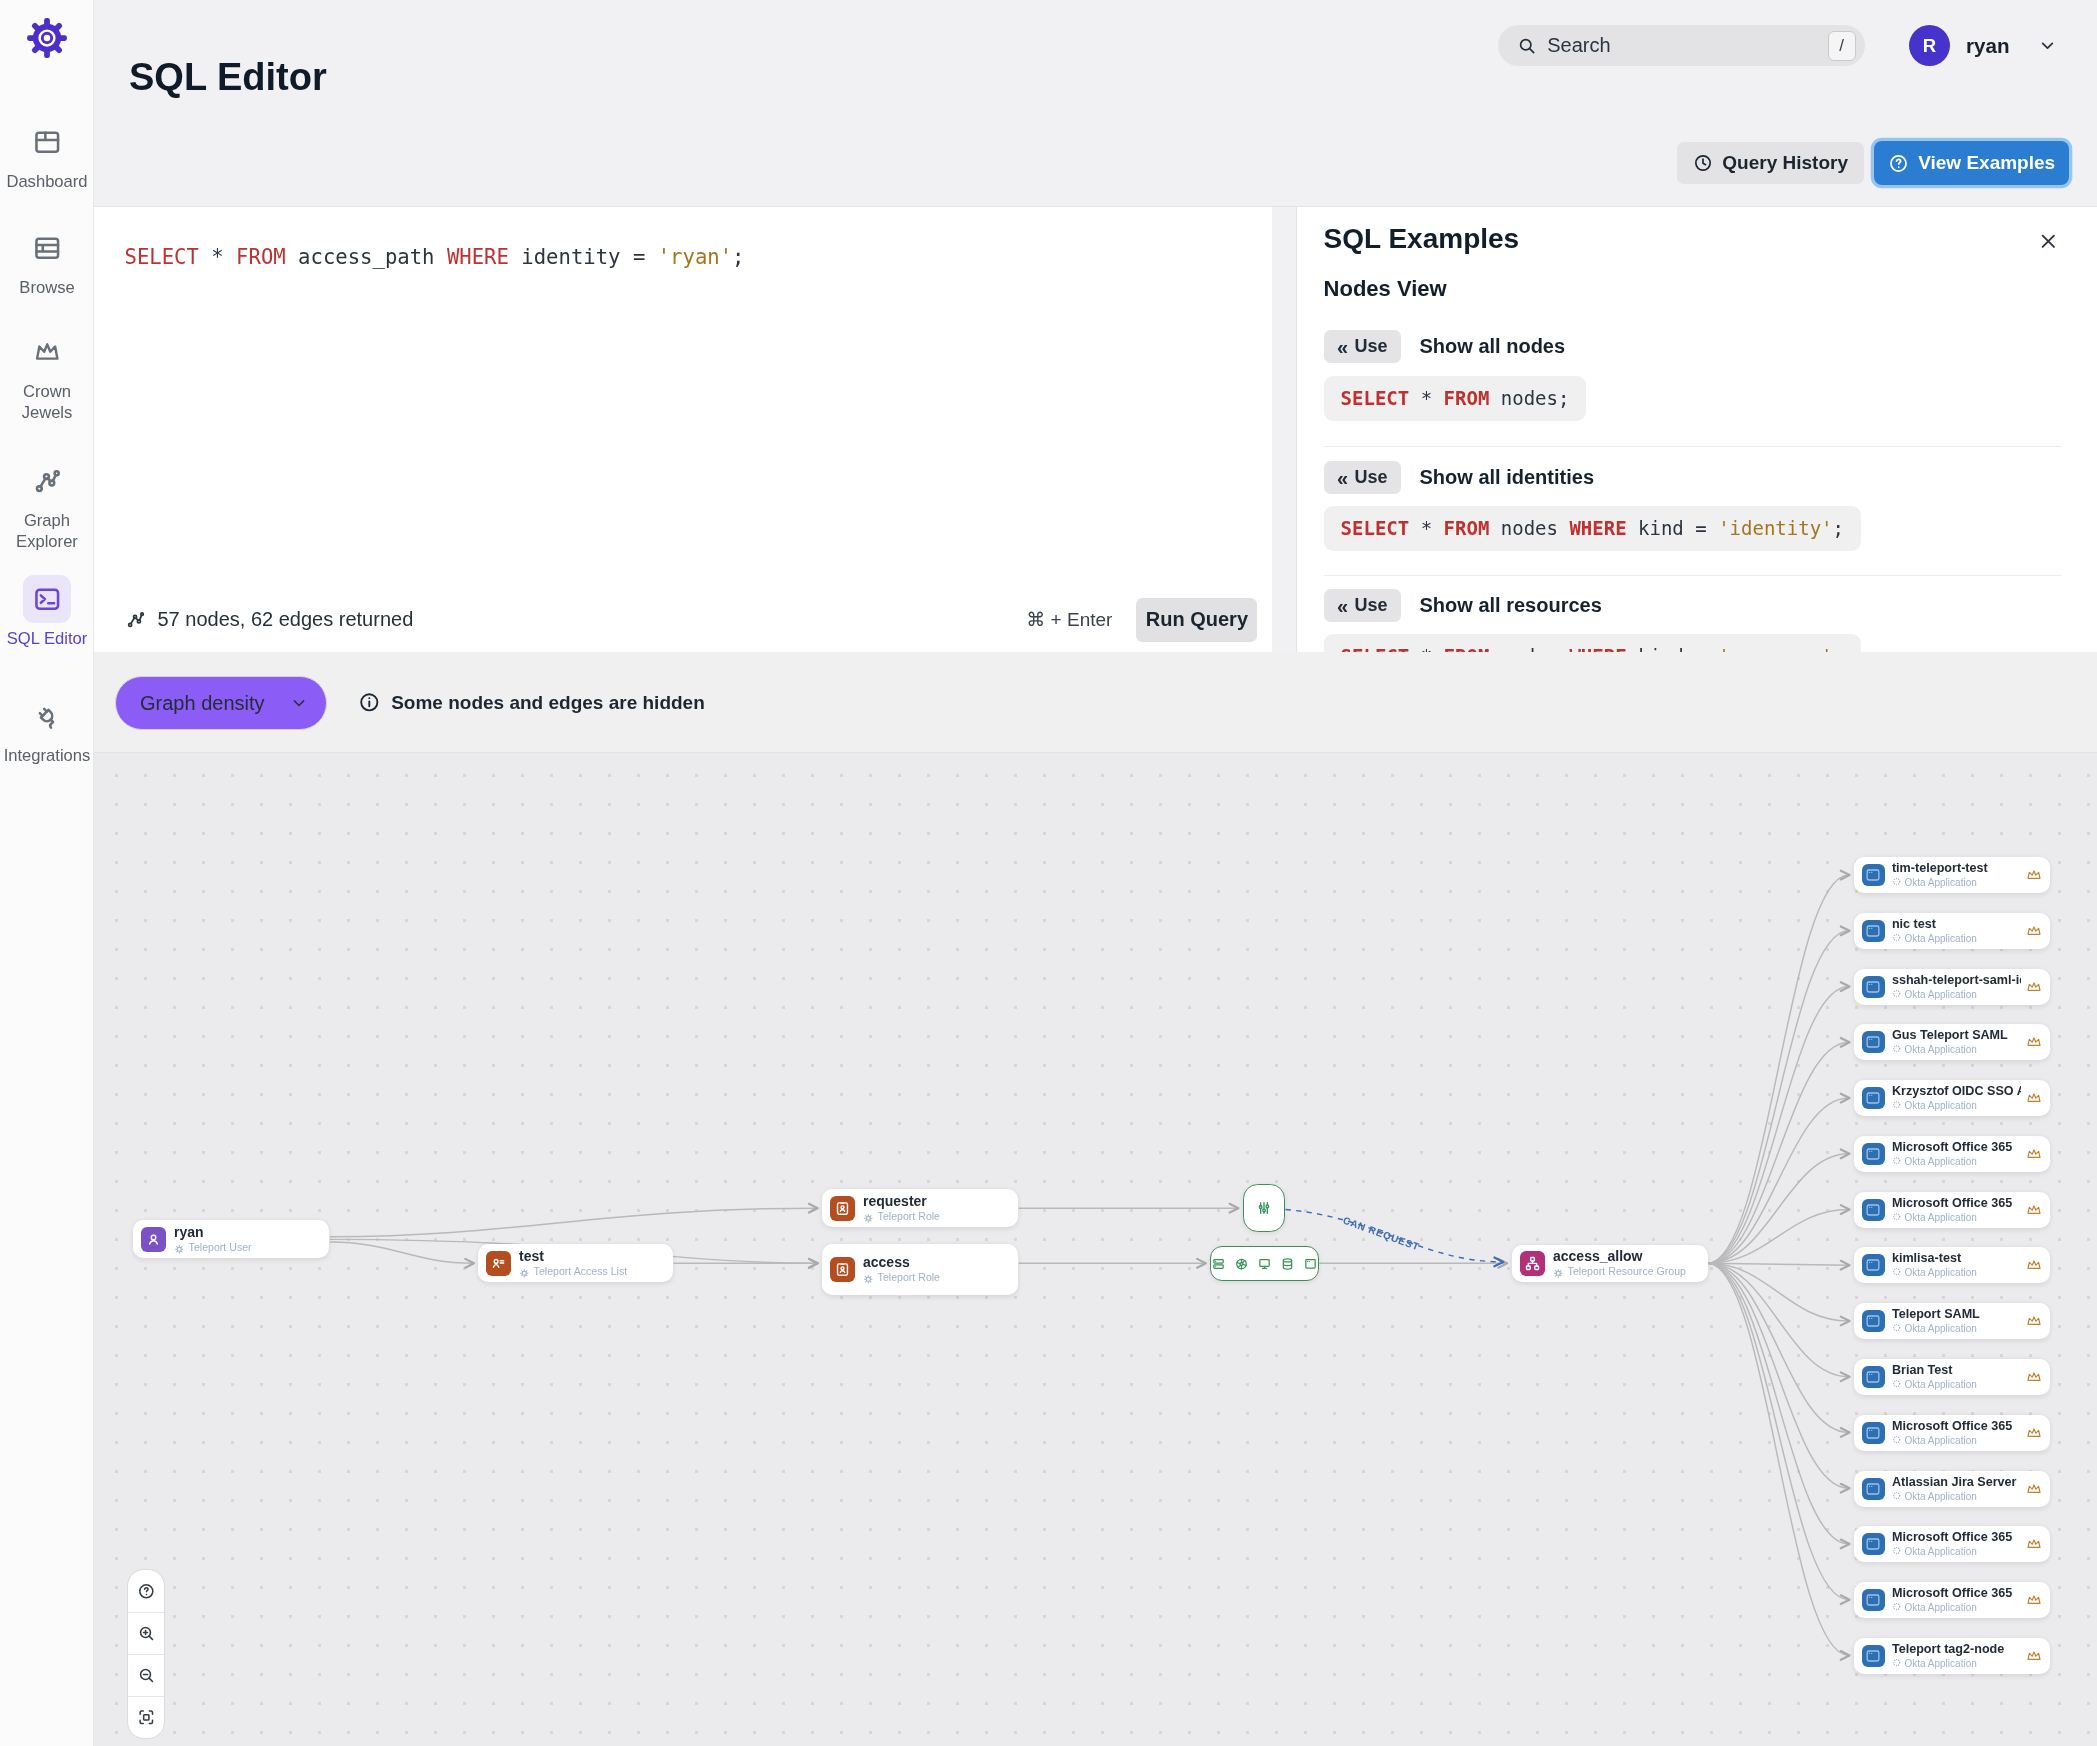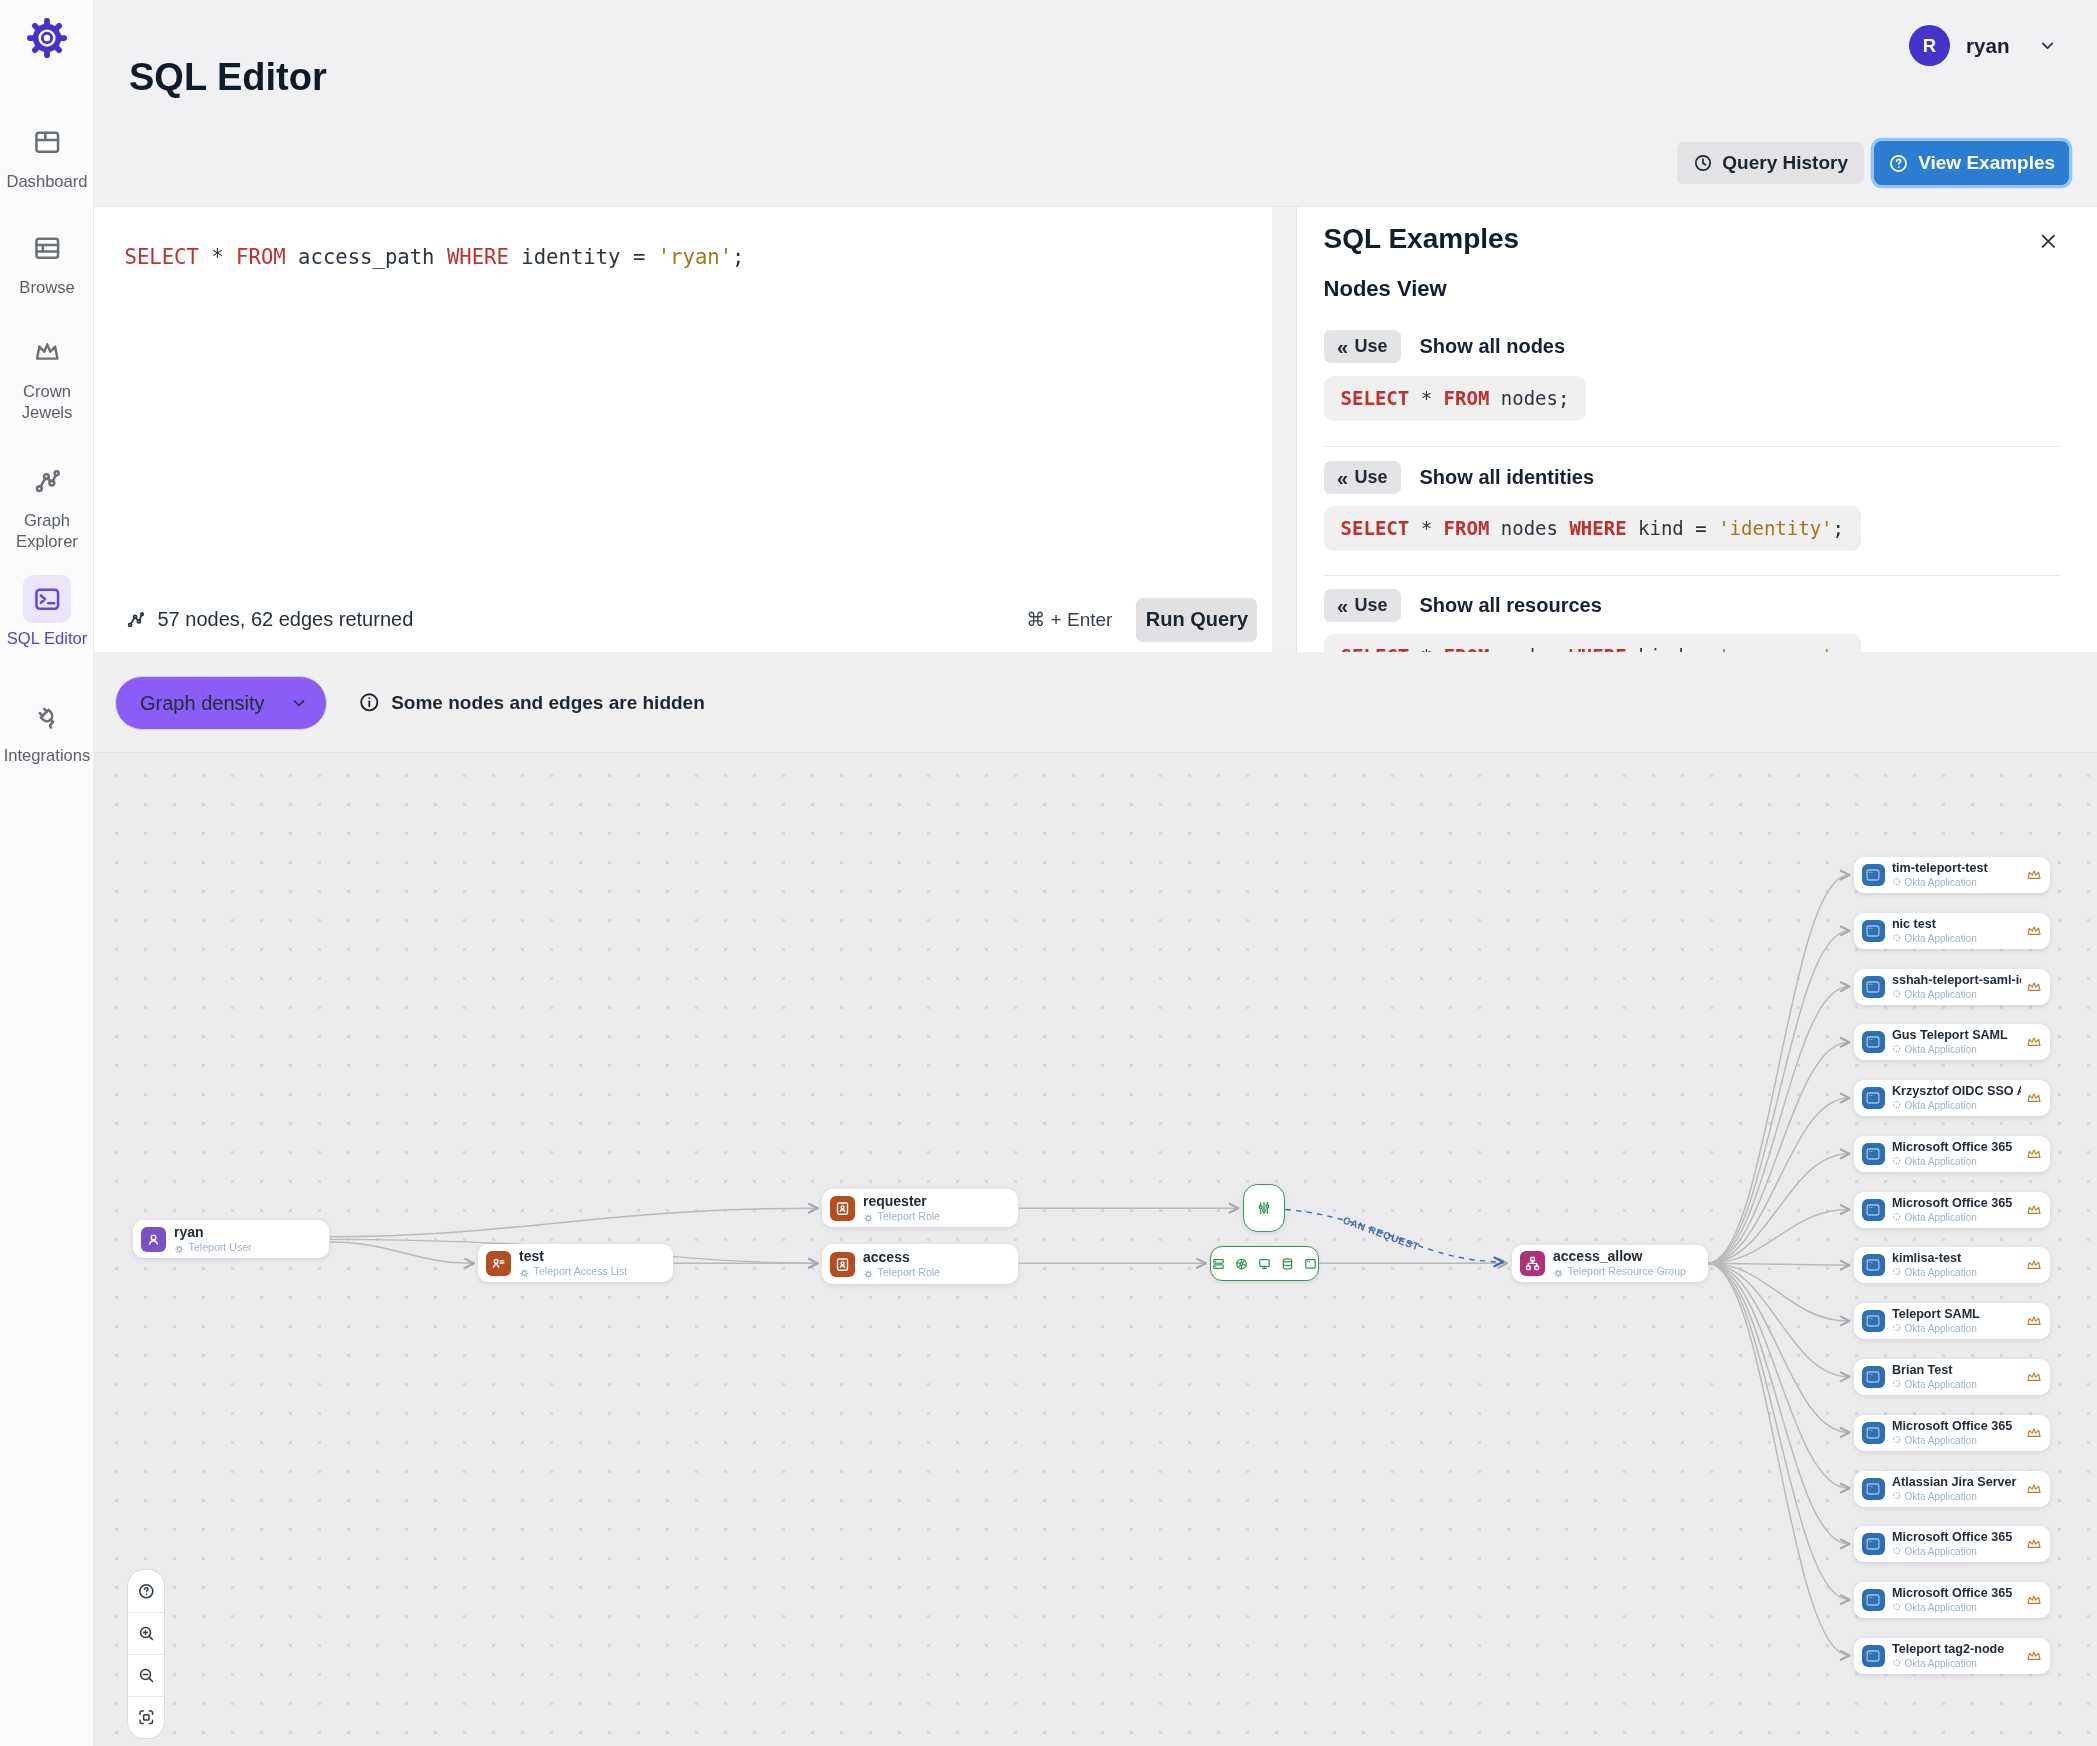--- a/index.html
+++ b/index.html
@@ -218,20 +218,30 @@
       </g>
     </svg>
       </div>
     <div class="nlabel">Integrations</div>
   </div>
 </aside>
 
 <header class="topbar">
   <h1 class="page-title">SQL Editor</h1>
 
+  <div class="search-pill">
+    <svg width="20" height="20" viewBox="0 0 24 24">
+      <g class="stroke" stroke-width="2">
+          <circle cx="10.5" cy="10.5" r="6.2"></circle>
+          <path d="M15.2 15.2 20 20"></path>
+        </g>
+    </svg>
+    <input type="text" placeholder="Search" style="">
+    <span class="slash-badge">/</span>
+  </div>
 
   <div class="avatar">R</div>
   <div class="username">ryan</div>
   <svg class="user-chevron" width="21" height="21" viewBox="0 0 24 24">
     <path d="M6.5 9.5 12 15l5.5-5.5" class="stroke" stroke-width="2.1"></path>
   </svg>
 
   <div class="btn-row-btn qh-btn">
     <svg width="20" height="20" viewBox="0 0 24 24">
       <g class="stroke" stroke-width="1.9">
@@ -421,21 +431,21 @@
     </span>
     <span class="ntxt"><span class="ntitle">requester</span>
       <span class="nsub">
           <svg viewBox="0 0 16 16" width="10.6" height="10.6">
             <use href="#sym-gear"></use>
           </svg>
           <span>Teleport Role</span>
         </span></span>
   </div>
 
-  <div class="gnode" style="left:728px;top:491px;width:196px;height:40px">
+  <div class="gnode" style="left:728px;top:491px;width:196px;height:51px">
     <span class="nicon ic-rust">
       <svg viewBox="0 0 24 24">
           <g class="stroke" stroke-width="1.8">
             <rect x="5" y="4" width="14" height="16" rx="2"></rect>
             <path d="M10 4.6h4"></path>
             <circle cx="12" cy="10.4" r="2.1"></circle>
             <path d="M8.9 16c.6-1.6 1.7-2.3 3.1-2.3s2.5.7 3.1 2.3"></path>
           </g>
         </svg>
     </span>

